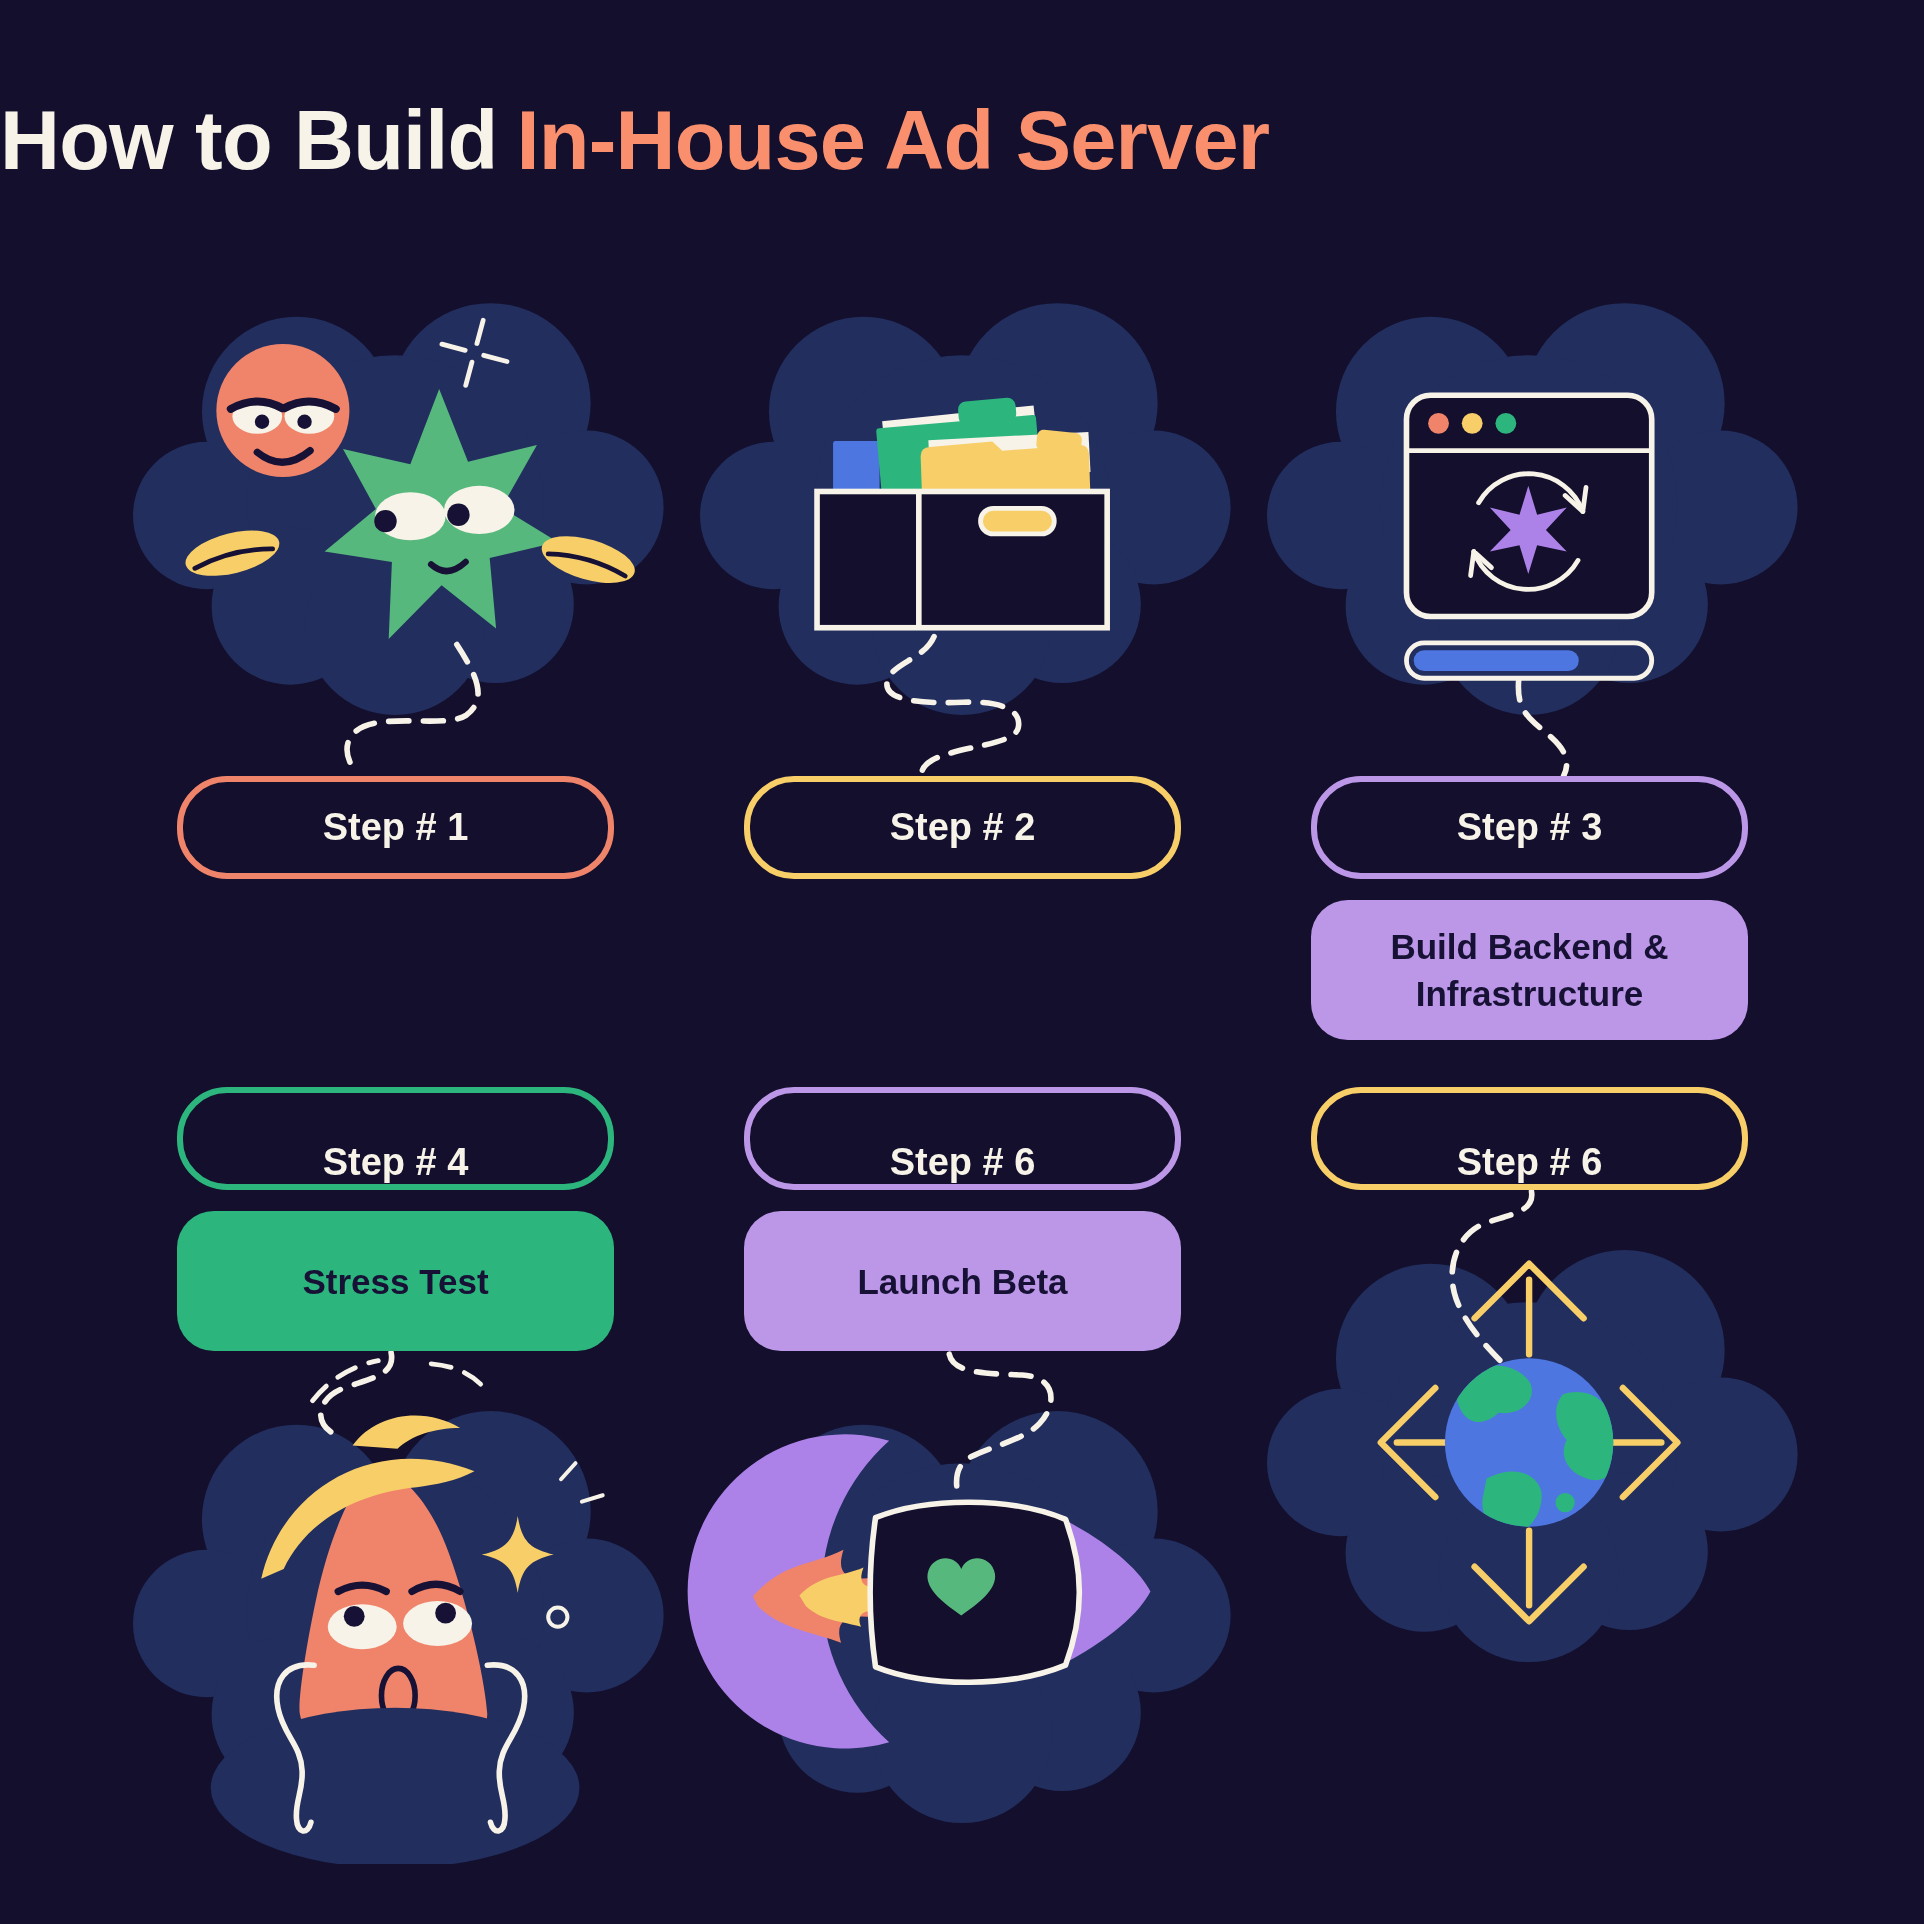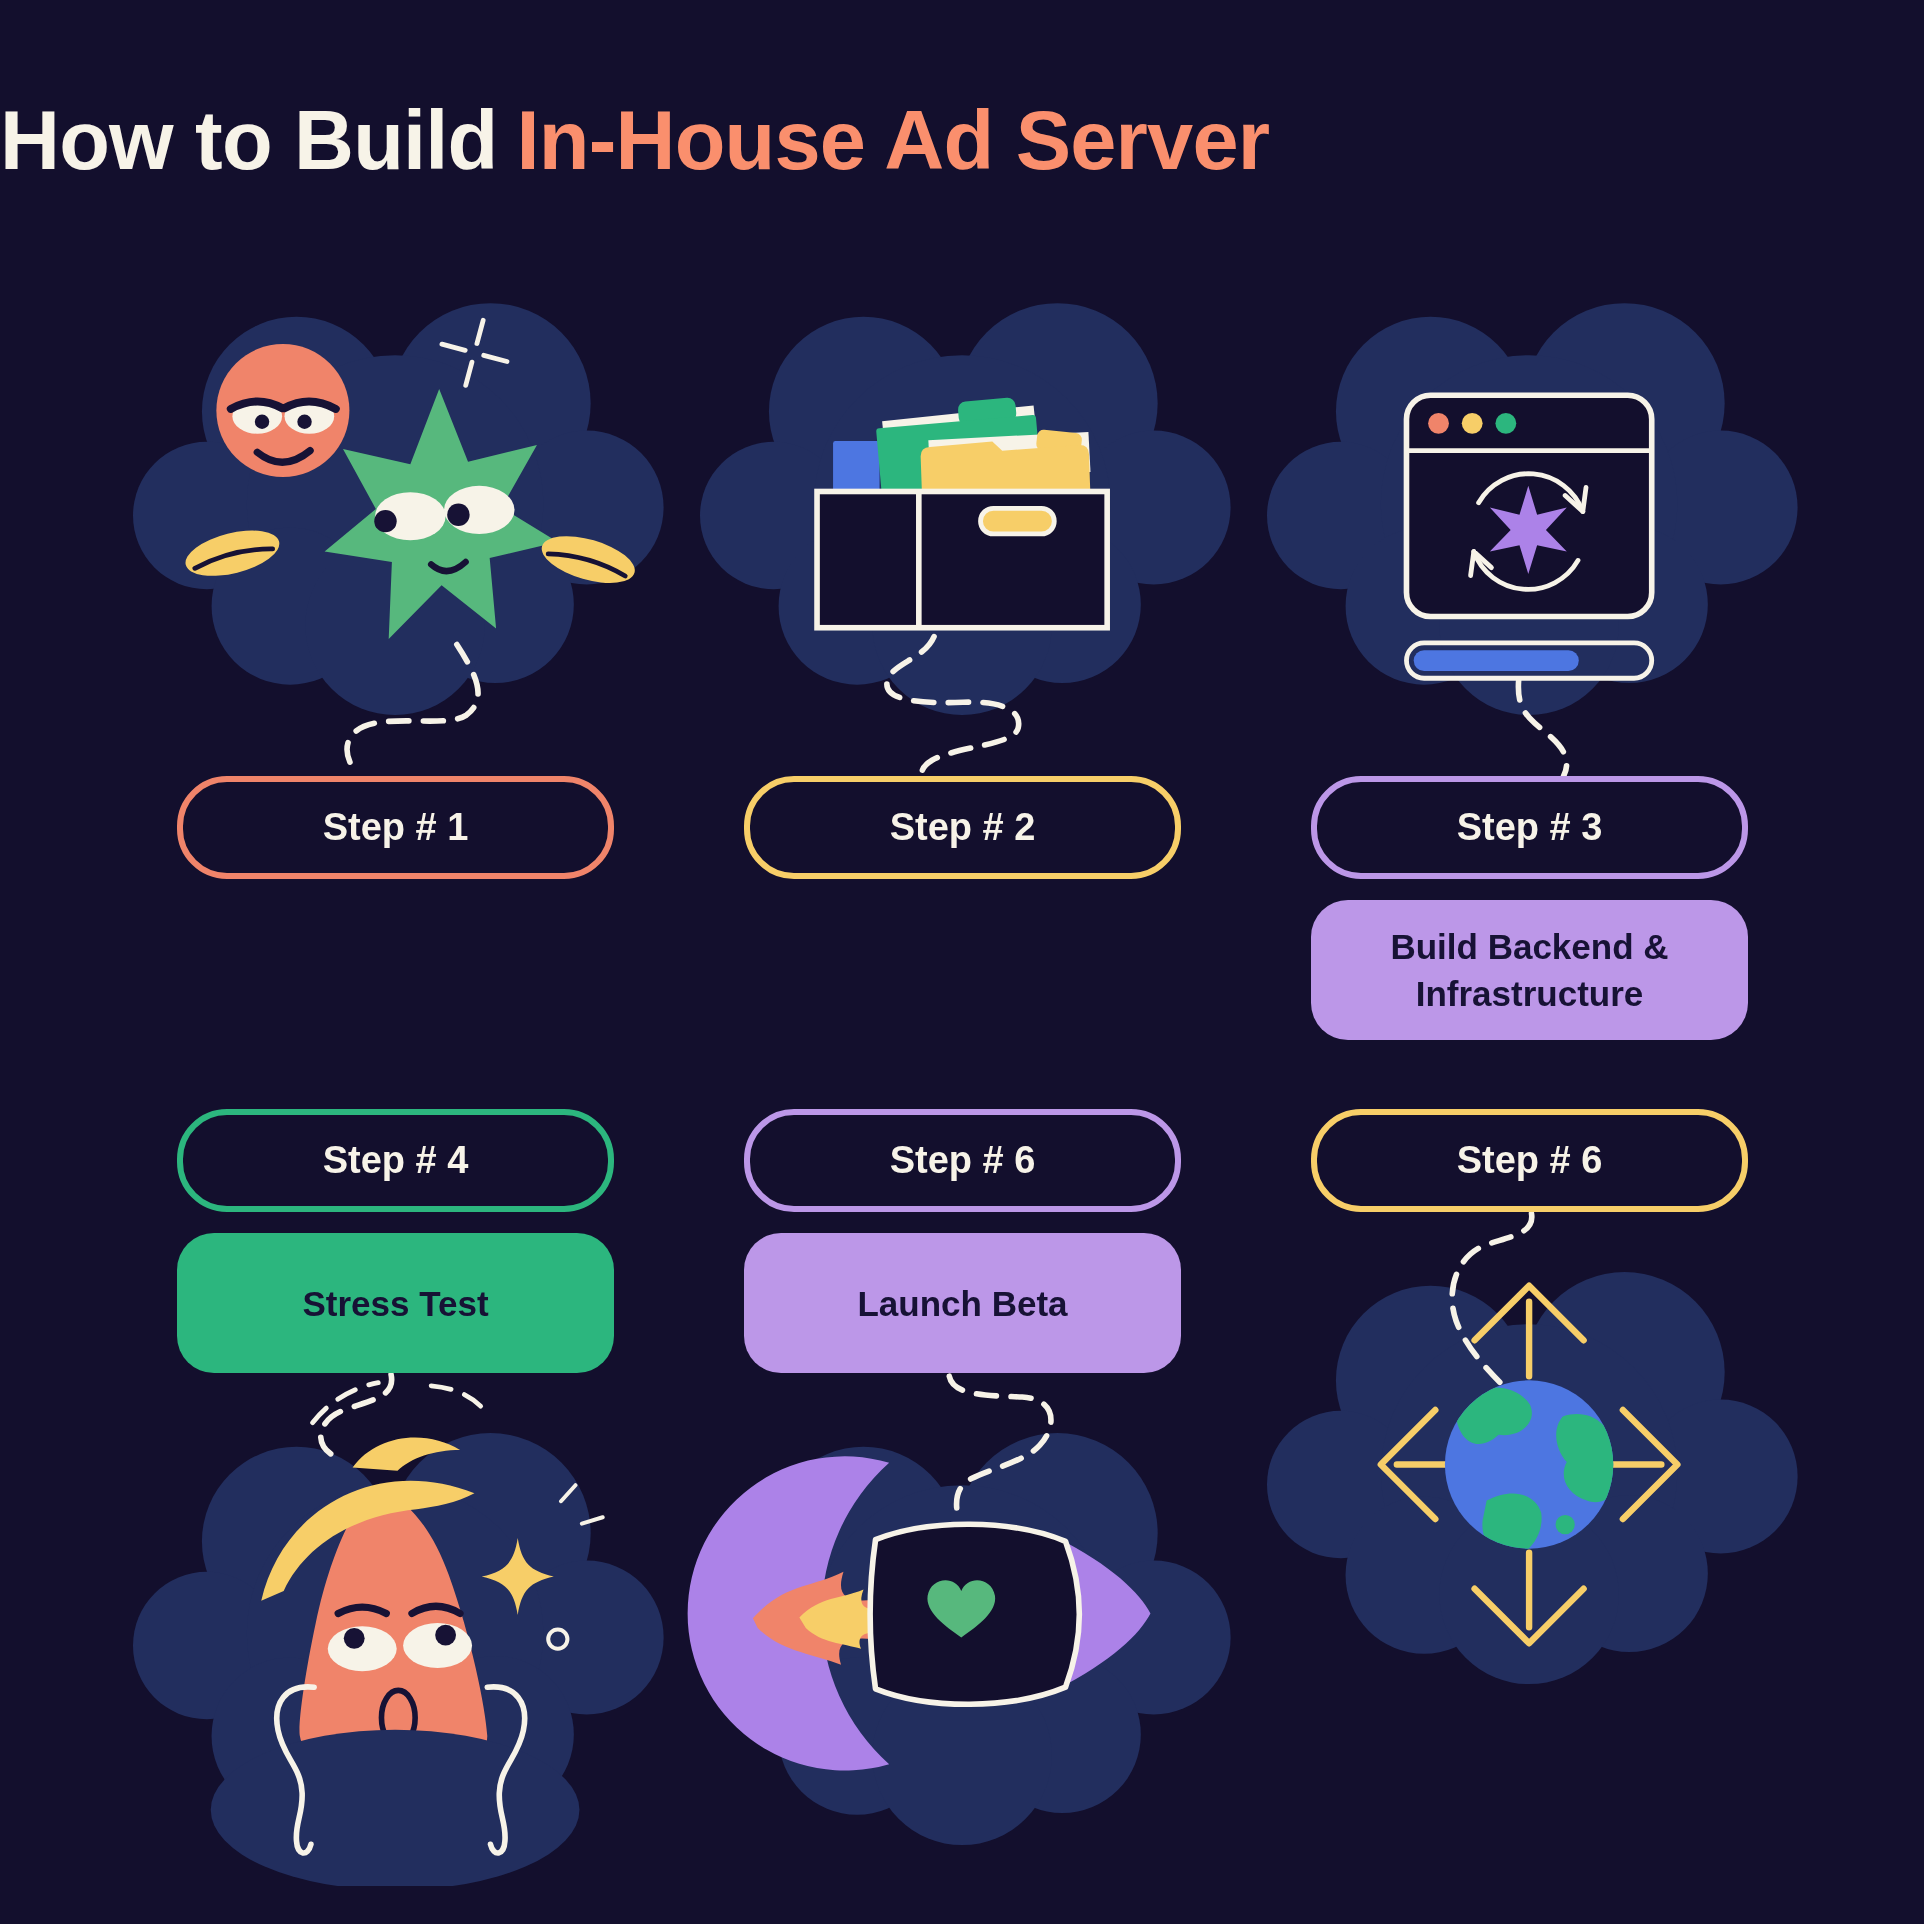--- a/index.html
+++ b/index.html
@@ -27,21 +27,21 @@
     border:6.4px solid var(--accent); border-radius:50px; background:var(--bg);
     display:flex; align-items:center; justify-content:center;
   }
   .step-pill span{font-size:38px; font-weight:bold; color:var(--cream);}
   .step-box{
     width:437px; min-height:140px; box-sizing:border-box; margin-top:21px;
     border-radius:37px; background:var(--accent); padding:8px 32px;
     display:flex; align-items:center; justify-content:center; text-align:center;
   }
   .step-box span{font-size:35px; font-weight:bold; color:var(--dark); line-height:1.35;}
-  .col-bottom .step-pill{margin-top:69px;}
+  .col-bottom .step-pill{margin-top:47px;align-items:flex-end;}
   
   .f-cloud{fill:var(--cloud)} .f-cream{fill:var(--cream)} .f-coral{fill:var(--coral)}
   .f-yellow{fill:var(--yellow)} .f-purple2{fill:var(--purple2)}
   .f-green{fill:var(--green)} .f-green2{fill:var(--green2)} .f-blue{fill:var(--blue)}
   .f-bg{fill:var(--bg)} .f-dark{fill:var(--dark)}
   .s-cream{stroke:var(--cream)} .s-dark{stroke:var(--dark)} .s-yellow{stroke:var(--yellow)}
   .nofill{fill:none} .lc{stroke-linecap:round;stroke-linejoin:round}
   .dash{stroke:var(--cream); fill:none; stroke-linecap:round; stroke-dasharray:25 18;}
 </style>
 </head>

